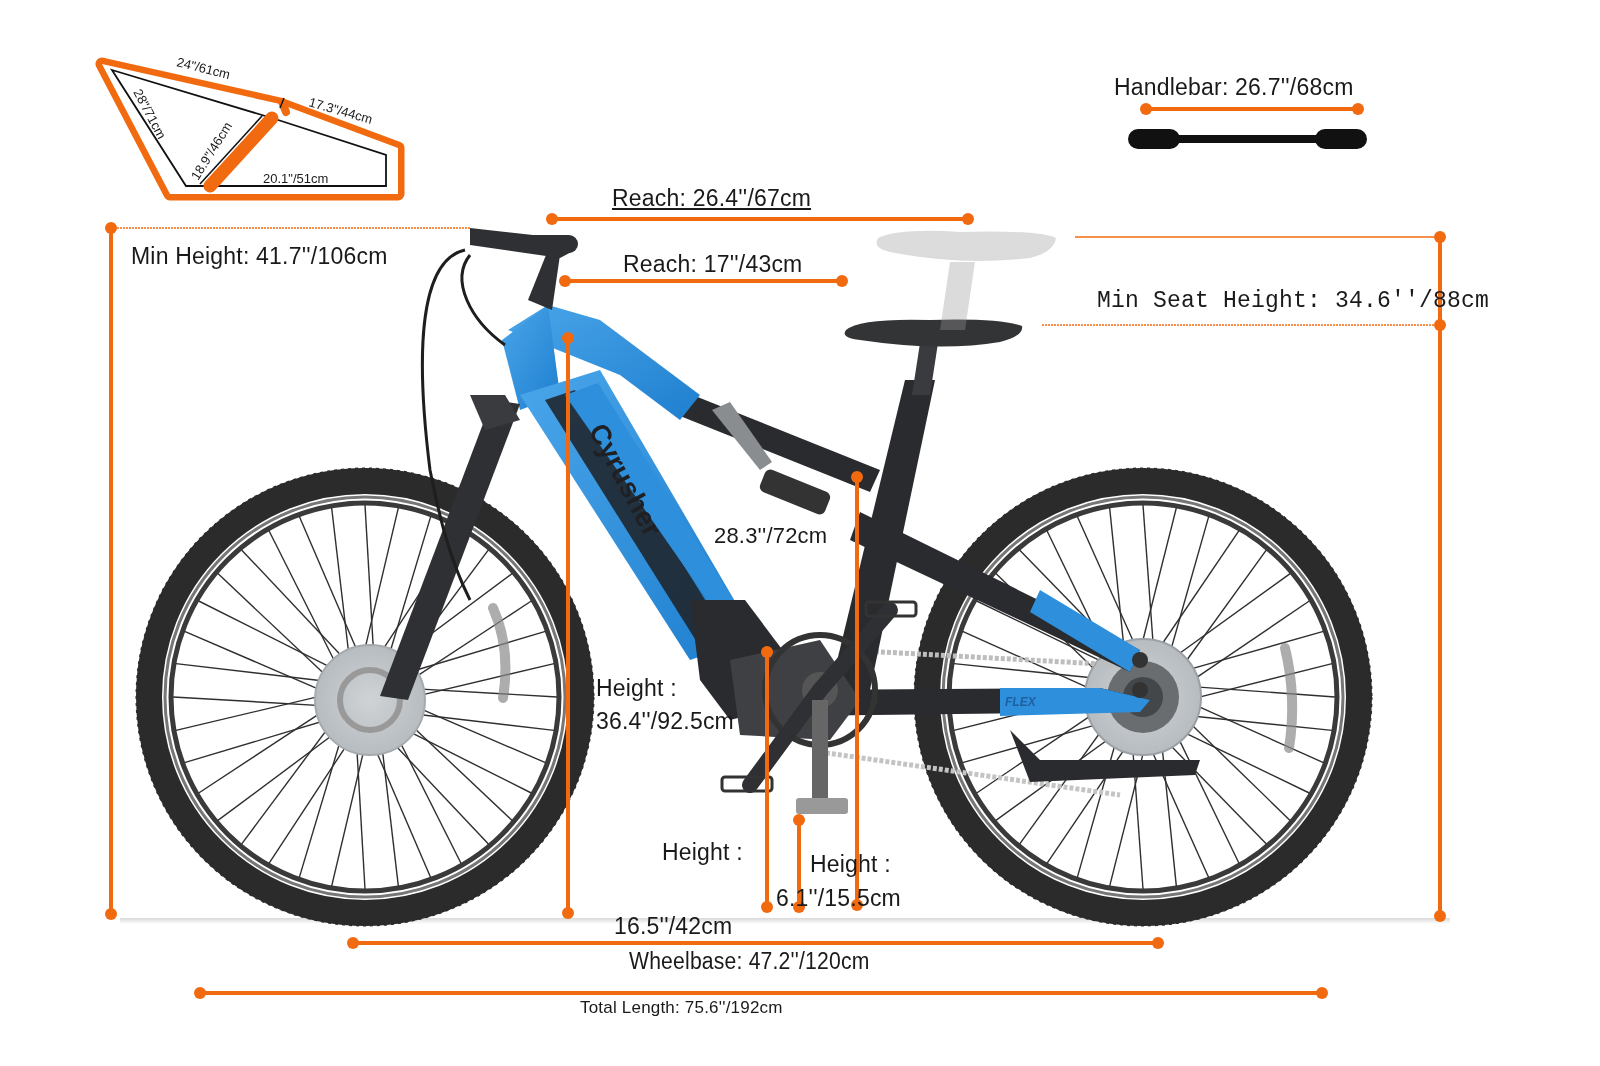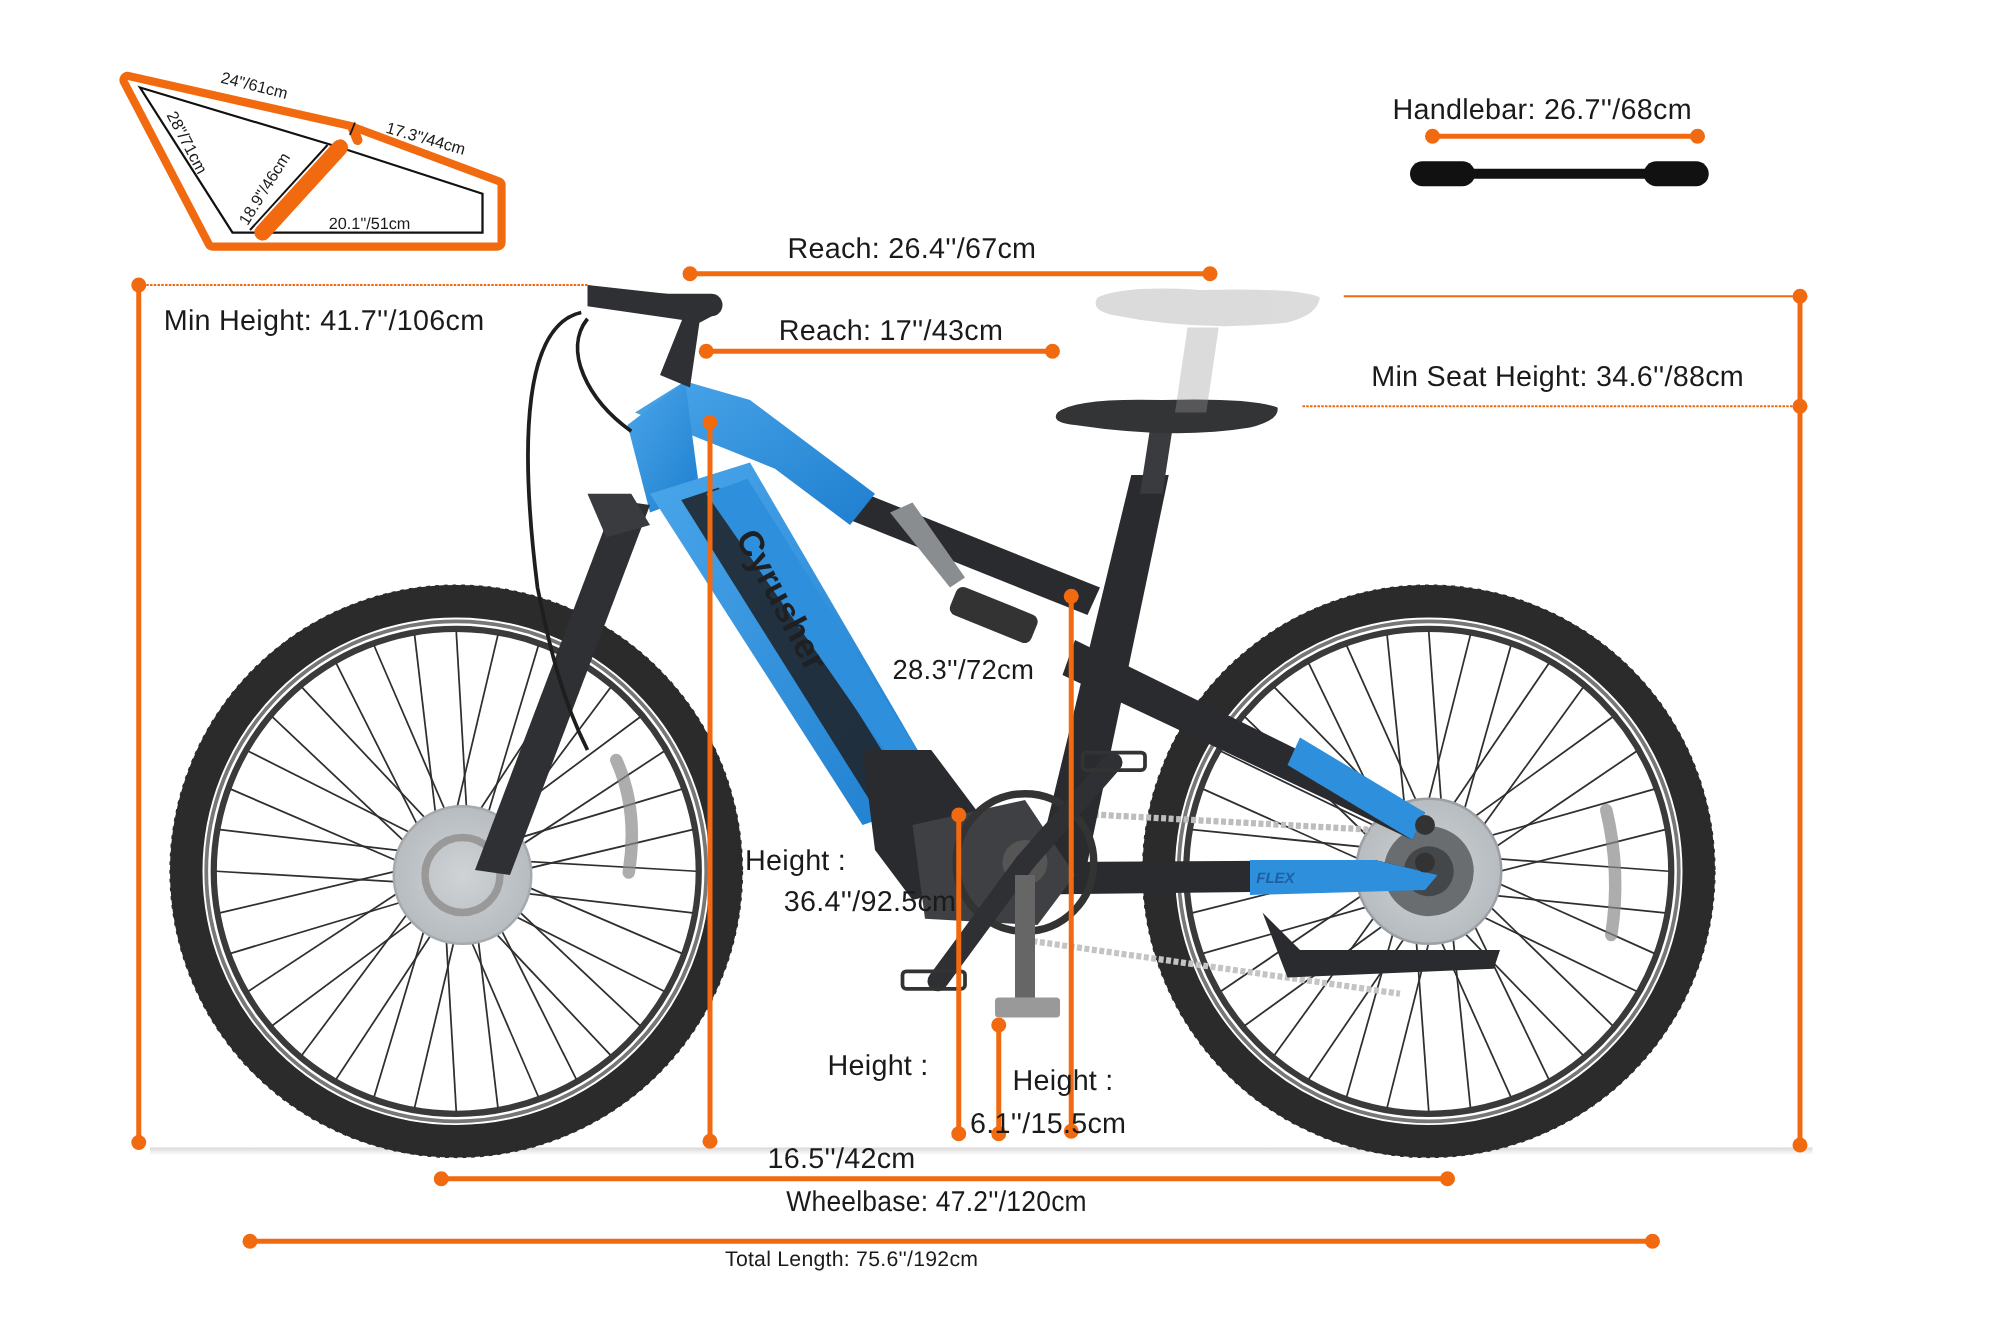--- a/index.html
+++ b/index.html
@@ -270,28 +270,28 @@
     <text class="geo-lbl" x="198" y="181" transform="rotate(-58 198 181)">18.9"/46cm</text>
     <text class="geo-lbl" x="263" y="183">20.1"/51cm</text>
   </svg>
 
   <svg width="1600" height="1066" viewBox="0 0 1600 1066" style="position:absolute;left:0;top:0;pointer-events:none">
     <text x="588" y="430" transform="rotate(62 588 430)" font-size="28" font-weight="bold" fill="#1f2023" font-family="Liberation Sans, sans-serif">Cyrusher</text>
     <text x="1005" y="706" font-size="12" font-style="italic" font-weight="bold" fill="#1f5fa0" font-family="Liberation Sans, sans-serif">FLEX</text>
   </svg>
 
   <div class="lbl" style="left:1114px;top:74px;">Handlebar: 26.7''/68cm</div>
-  <div class="lbl" style="left:630px;top:185px;">Reach: 26.4''/67cm</div>
+  <div class="lbl" style="left:612px;top:185px;text-decoration:underline;">Reach: 26.4''/67cm</div>
   <div class="lbl" style="left:623px;top:251px;text-align:right;">Reach: 17''/43cm</div>
   <div class="lbl" style="left:131px;top:243px;">Min Height: 41.7''/106cm</div>
-  <div class="lbl" style="left:1097px;top:288px;">Min Seat Height: 34.6''/88cm</div>
+  <div class="lbl" style="left:1097px;top:288px;font-family:Liberation Mono, monospace;">Min Seat Height: 34.6''/88cm</div>
   <div class="lbl" style="left:714px;top:523px;font-size:22px;">28.3''/72cm</div>
 
   <div class="lbl" style="left:596px;top:675px;">Height :</div>
-  <div class="lbl" style="left:627px;top:708px;text-align:center;">36.4''/92.5cm</div>
+  <div class="lbl" style="left:596px;top:708px;text-align:center;">36.4''/92.5cm</div>
 
   <div class="lbl" style="left:662px;top:839px;">Height :</div>
   <div class="lbl" style="left:614px;top:892px;margin-top:21px;">16.5''/42cm</div>
 
   <div class="lbl" style="left:810px;top:851px;">Height :</div>
   <div class="lbl" style="left:776px;top:885px;">6.1''/15.5cm</div>
 
   <div class="lbl lbl-narrow" style="left:629px;top:948px;">Wheelbase: 47.2''/120cm</div>
   <div class="lbl" style="left:580px;top:998px;font-size:17px;">Total Length: 75.6''/192cm</div>
 </div>

